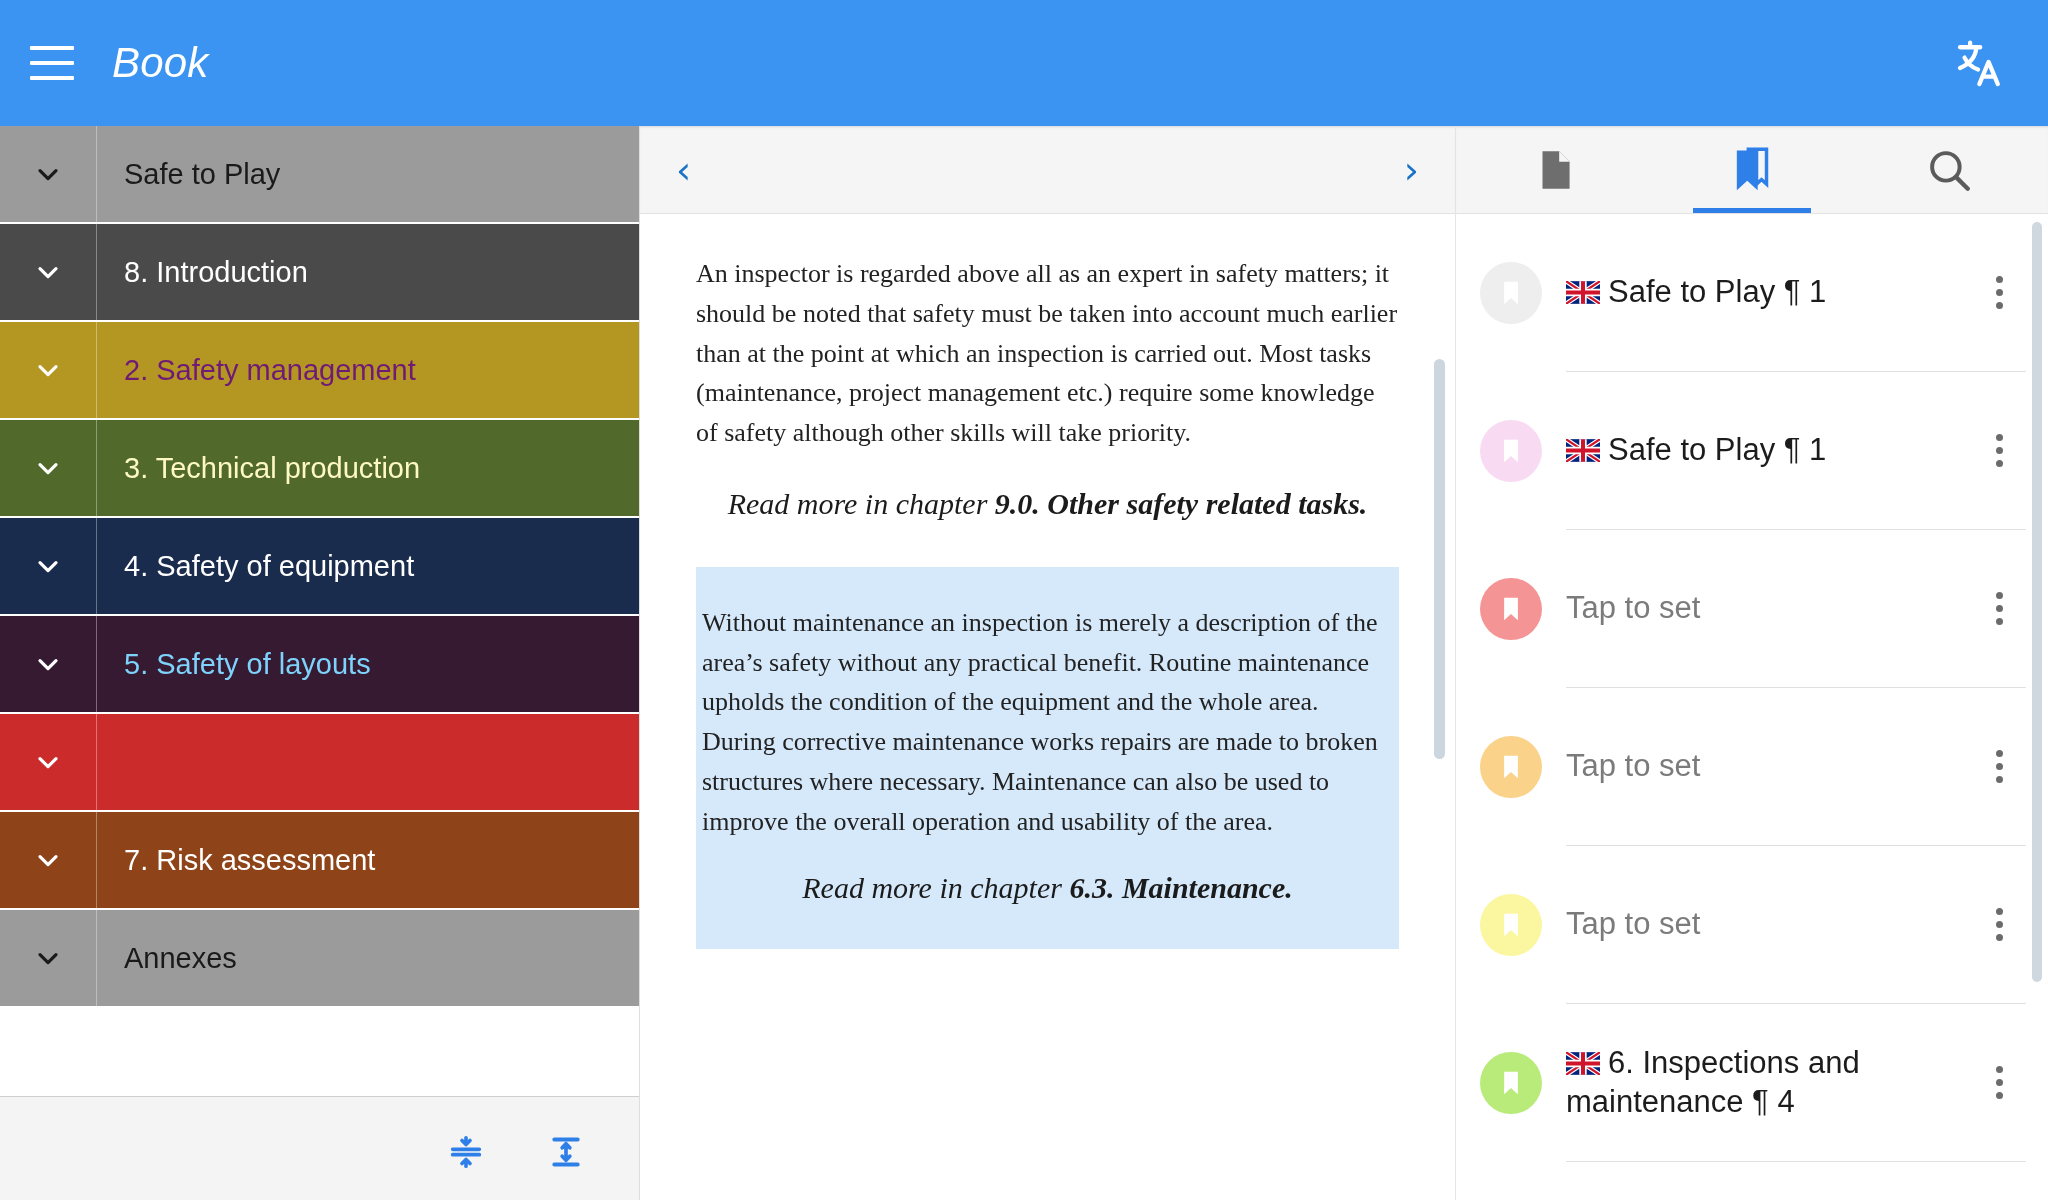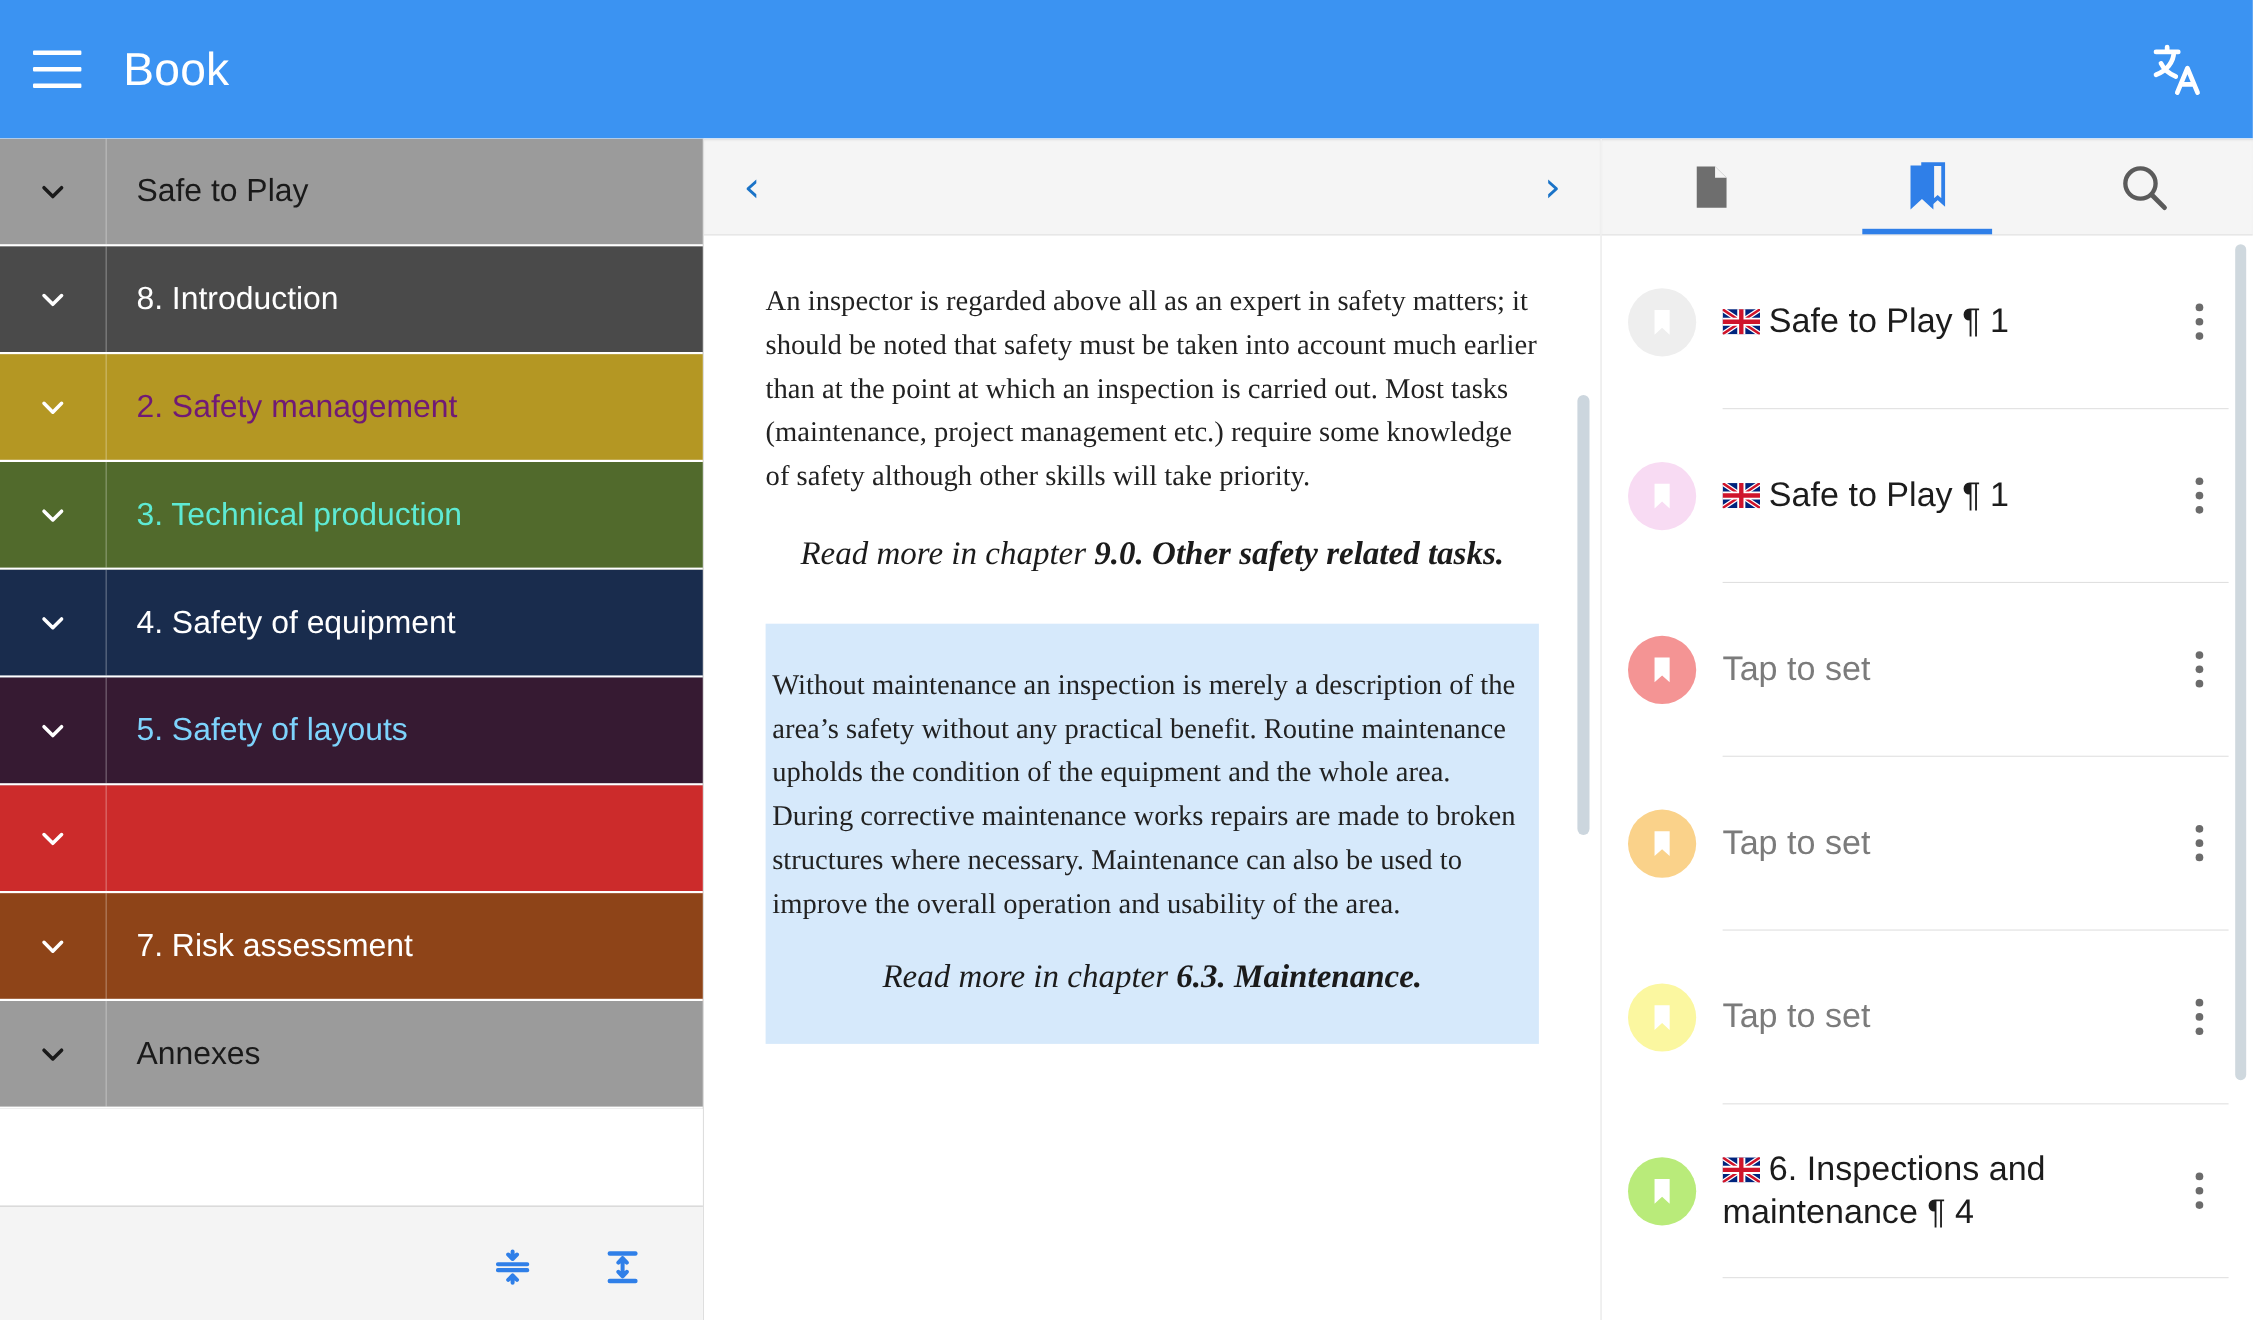--- a/index.html
+++ b/index.html
@@ -8,21 +8,21 @@
     overflow: hidden;
     background: #ffffff;
     font-family: "Liberation Sans", sans-serif;
   }
 
   
   .appbar {
     position: absolute; top: 0; left: 0;
     width: 2048px; height: 126px;
     background: #3b93f2;
-    display: flex; align-items: center;
+    display: flex; align-items: center; font-style: italic;
   }
   .hamburger {
     width: 44px; height: 34px;
     margin-left: 30px; margin-right: 38px;
     display: flex; flex-direction: column; justify-content: space-between;
     cursor: pointer;
   }
   .hamburger span { display:block; height: 4px; background: #fff; border-radius: 1px; }
   .app-title {
     color: #ffffff; font-size: 42px; font-weight: 400; letter-spacing: .2px;
@@ -224,21 +224,21 @@
         </div>
         <div class="toc-item level0" style="background: rgb(180, 151, 35); color: #701a75;">
           <div class="toc-chevron">
             <svg width="32" height="32" viewBox="0 0 24 24" fill="none">
               <path d="M6 9.5l6 6 6-6" stroke="#ffffff" stroke-width="2.4" stroke-linecap="round" stroke-linejoin="round"></path>
             </svg>
           </div>
           <div class="toc-divider"></div>
           <div class="toc-label">2. Safety management</div>
         </div>
-        <div class="toc-item level0" style="background: rgb(81, 106, 44); color: #5eead4; text-align: right;">
+        <div class="toc-item level0" style="background: rgb(81, 106, 44); color: #fef9c3; text-align: right;">
           <div class="toc-chevron">
             <svg width="32" height="32" viewBox="0 0 24 24" fill="none">
               <path d="M6 9.5l6 6 6-6" stroke="#ffffff" stroke-width="2.4" stroke-linecap="round" stroke-linejoin="round"></path>
             </svg>
           </div>
           <div class="toc-divider"></div>
           <div class="toc-label">3. Technical production</div>
         </div>
         <div class="toc-item level0" style="background: rgb(25, 44, 77); color: rgb(255, 255, 255);">
           <div class="toc-chevron">

